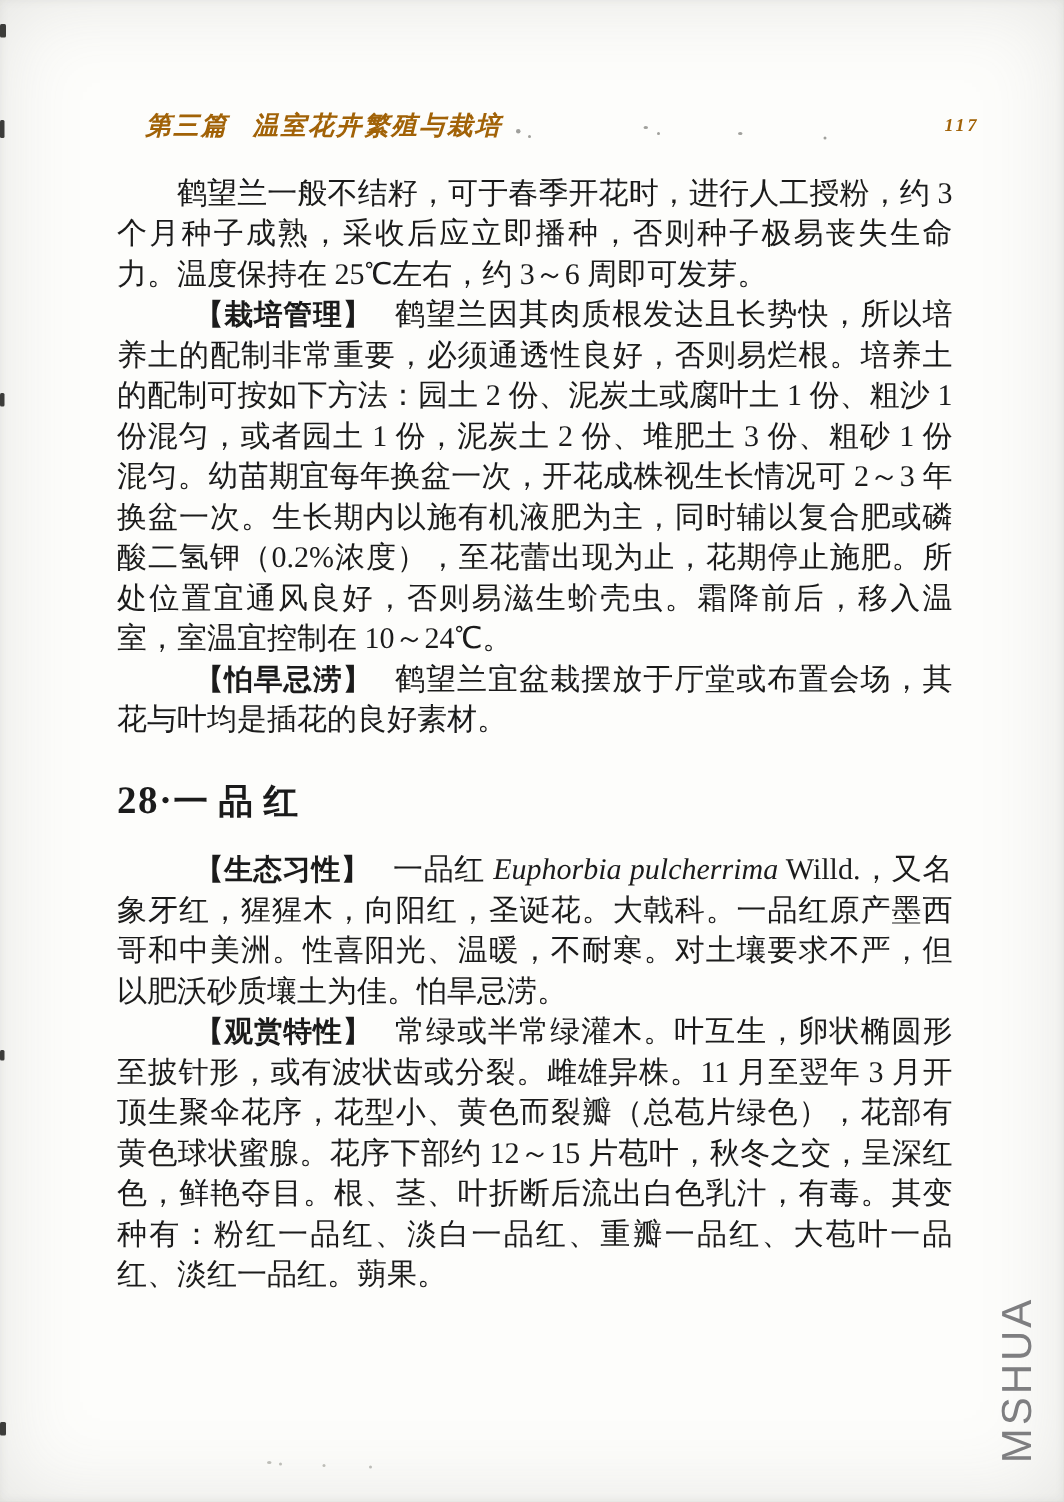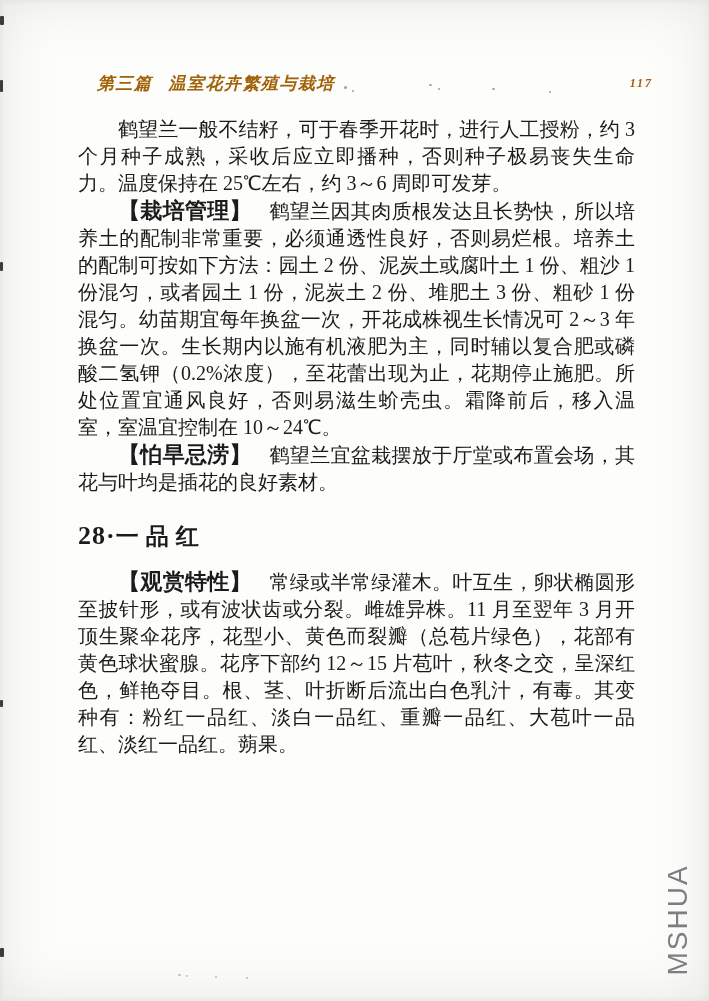--- a/index.html
+++ b/index.html
@@ -37,22 +37,23 @@
     top: 116px; left: 78px; width: 557px;
     font-size: 20px; line-height: 27px;
     text-align: justify;
     color: #1b1b1b;
   }
   .body-text p { margin: 0; text-indent: 2em; }
   .body-text p.no-indent { text-indent: 0; }
   .label {
     font-weight: bold;
     font-family: "Liberation Sans", sans-serif;
-    font-size: 22px;
+    font-size: 19px;
     margin-right: 0.8em;
+    margin-left: 12px;
   }
   .latin-italic { font-style: italic; }
 
   
   .section-heading {
     margin: 26px 0 17px 0;
     font-weight: bold;
     text-indent: 0;
     white-space: nowrap;
   }
@@ -106,20 +107,21 @@
     <p>鹤望兰一般不结籽，可于春季开花时，进行人工授粉，约 3 个月种子成熟，采收后应立即播种，否则种子极易丧失生命力。温度保持在 25℃左右，约 3～6 周即可发芽。</p>
 
     <p><span class="label">【栽培管理】</span><span>鹤望兰因其肉质根发达且长势快，所以培养土的配制非常重要，必须通透性良好，否则易烂根。培养土的配制可按如下方法：园土 2 份、泥炭土或腐叶土 1 份、粗沙 1 份混匀，或者园土 1 份，泥炭土 2 份、堆肥土 3 份、粗砂 1 份混匀。幼苗期宜每年换盆一次，开花成株视生长情况可 2～3 年换盆一次。生长期内以施有机液肥为主，同时辅以复合肥或磷酸二氢钾（0.2%浓度），至花蕾出现为止，花期停止施肥。所处位置宜通风良好，否则易滋生蚧壳虫。霜降前后，移入温室，室温宜控制在 10～24℃。</span></p>
 
     <p><span class="label">【怕旱忌涝】</span><span>鹤望兰宜盆栽摆放于厅堂或布置会场，其花与叶均是插花的良好素材。</span></p>
 
     <div class="section-heading">
       <span class="heading-number">28·</span><span class="heading-title">一品红</span>
     </div>
 
+    <p><span class="label">【生态习性】</span><span>一品红 </span><span class="latin-italic">Euphorbia pulcherrima</span><span> Willd.</span><span>，又名象牙红，猩猩木，向阳红，圣诞花。大戟科。一品红原产墨西哥和中美洲。性喜阳光、温暖，不耐寒。对土壤要求不严，但以肥沃砂质壤土为佳。怕旱忌涝。</span></p>
 
     <p><span class="label">【观赏特性】</span><span>常绿或半常绿灌木。叶互生，卵状椭圆形至披针形，或有波状齿或分裂。雌雄异株。11 月至翌年 3 月开顶生聚伞花序，花型小、黄色而裂瓣（总苞片绿色），花部有黄色球状蜜腺。花序下部约 12～15 片苞叶，秋冬之交，呈深红色，鲜艳夺目。根、茎、叶折断后流出白色乳汁，有毒。其变种有：粉红一品红、淡白一品红、重瓣一品红、大苞叶一品红、淡红一品红。蒴果。</span></p>
 
   </div>
 
   <div class="watermark">MSHUA</div>
 
   <div class="speck gray" style="left:344px; top:86px; width:3px; height:3px;"></div>
   <div class="speck gray" style="left:352px; top:90px; width:2px; height:2px;"></div>
   <div class="speck gray" style="left:429px; top:84px; width:3px; height:2px;"></div>

